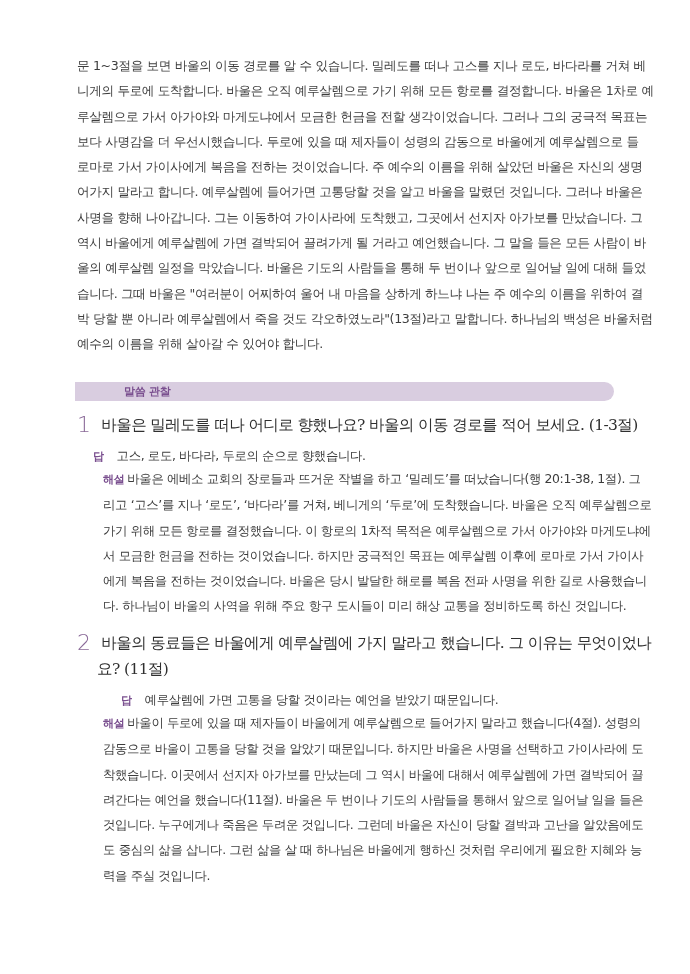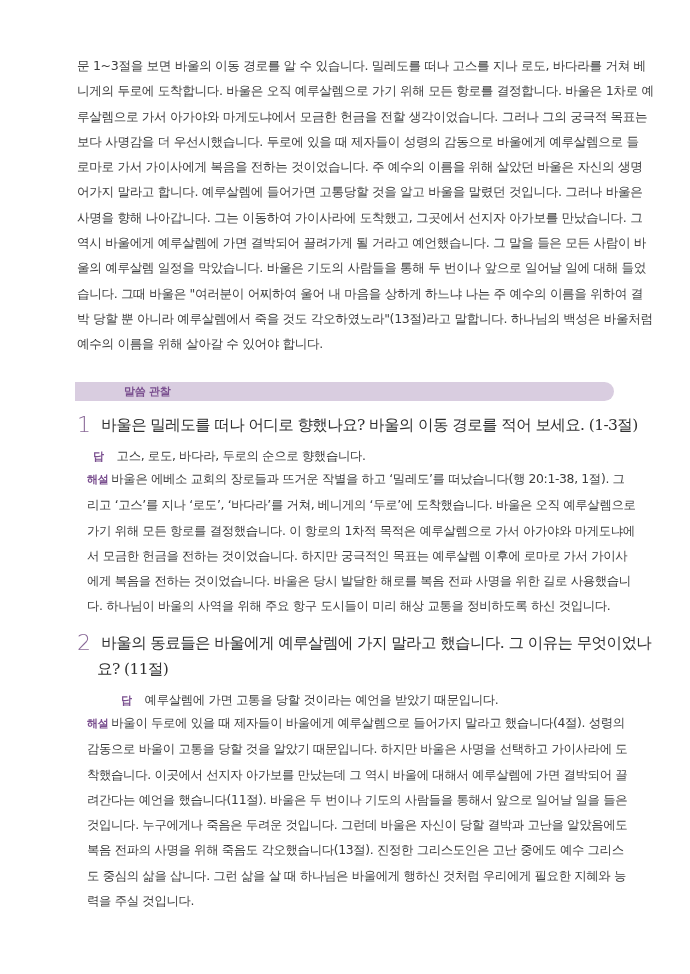--- a/index.html
+++ b/index.html
@@ -86,21 +86,21 @@
     }
     .ans .tag {
       color: #7a4f8f;
       font-size: 11px;
       font-weight: bold;
       display: inline-block;
       width: 20px;
     }
     .expl {
       position: absolute;
-      left: 87px;
+      left: 103px;
       width: 525px;
       font-size: 12.4px;
       line-height: 25.3px;
       letter-spacing: -0.35px;
       color: #3c3c3c;
     }
     .expl .line { display: block; white-space: nowrap; }
     .expl .tag {
       color: #7a4f8f;
       font-size: 11px;
@@ -165,18 +165,17 @@
     <span class="tag">답</span>
     <span>예루살렘에 가면 고통을 당할 것이라는 예언을 받았기 때문입니다.</span>
   </div>
 
   <div class="expl" style="top:710px;">
     <span class="line"><span class="tag">해설</span><span>바울이 두로에 있을 때 제자들이 바울에게 예루살렘으로 들어가지 말라고 했습니다(4절). 성령의</span></span>
     <span class="line">감동으로 바울이 고통을 당할 것을 알았기 때문입니다. 하지만 바울은 사명을 선택하고 가이사라에 도</span>
     <span class="line">착했습니다. 이곳에서 선지자 아가보를 만났는데 그 역시 바울에 대해서 예루살렘에 가면 결박되어 끌</span>
     <span class="line">려간다는 예언을 했습니다(11절). 바울은 두 번이나 기도의 사람들을 통해서 앞으로 일어날 일을 들은</span>
     <span class="line">것입니다. 누구에게나 죽음은 두려운 것입니다. 그런데 바울은 자신이 당할 결박과 고난을 알았음에도</span>
-    <span class="line">복음 전파의 사명을 위해 죽음도 각오했습니다(13절). 진정한 그리스도인은 고난 중에도 예수 그리스</span>
     <span class="line">도 중심의 삶을 삽니다. 그런 삶을 살 때 하나님은 바울에게 행하신 것처럼 우리에게 필요한 지혜와 능</span>
     <span class="line">력을 주실 것입니다.</span>
   </div>
 
 </div>
 
 </body></html>

